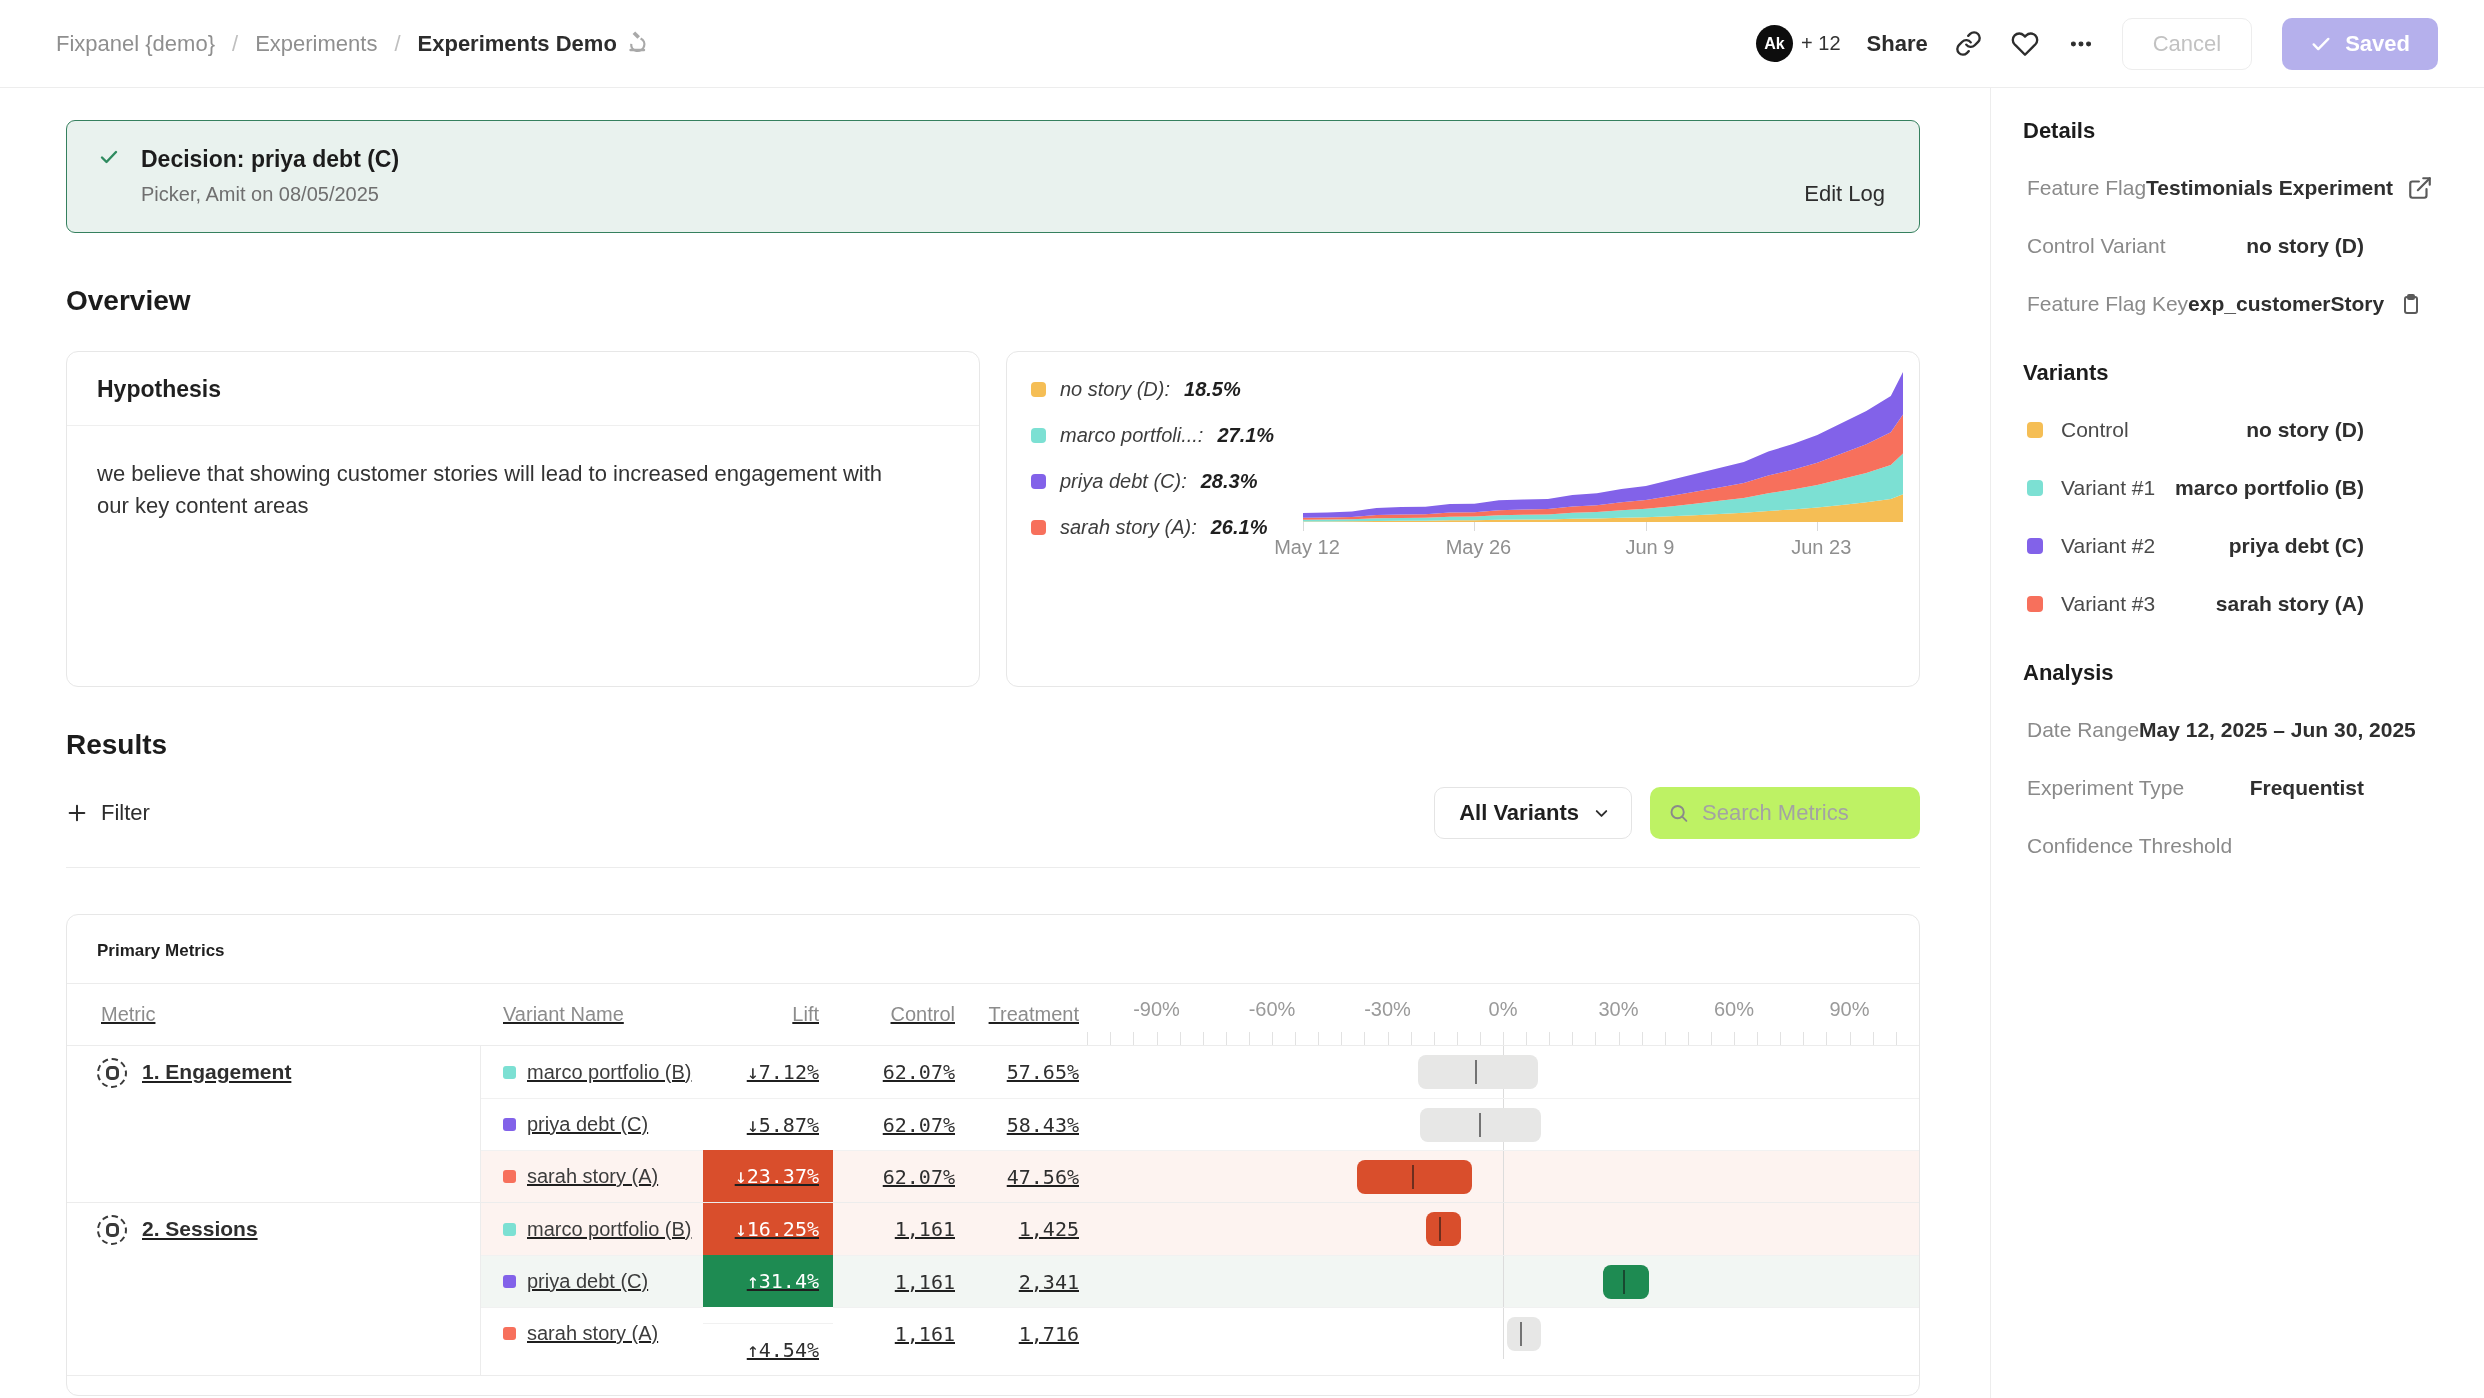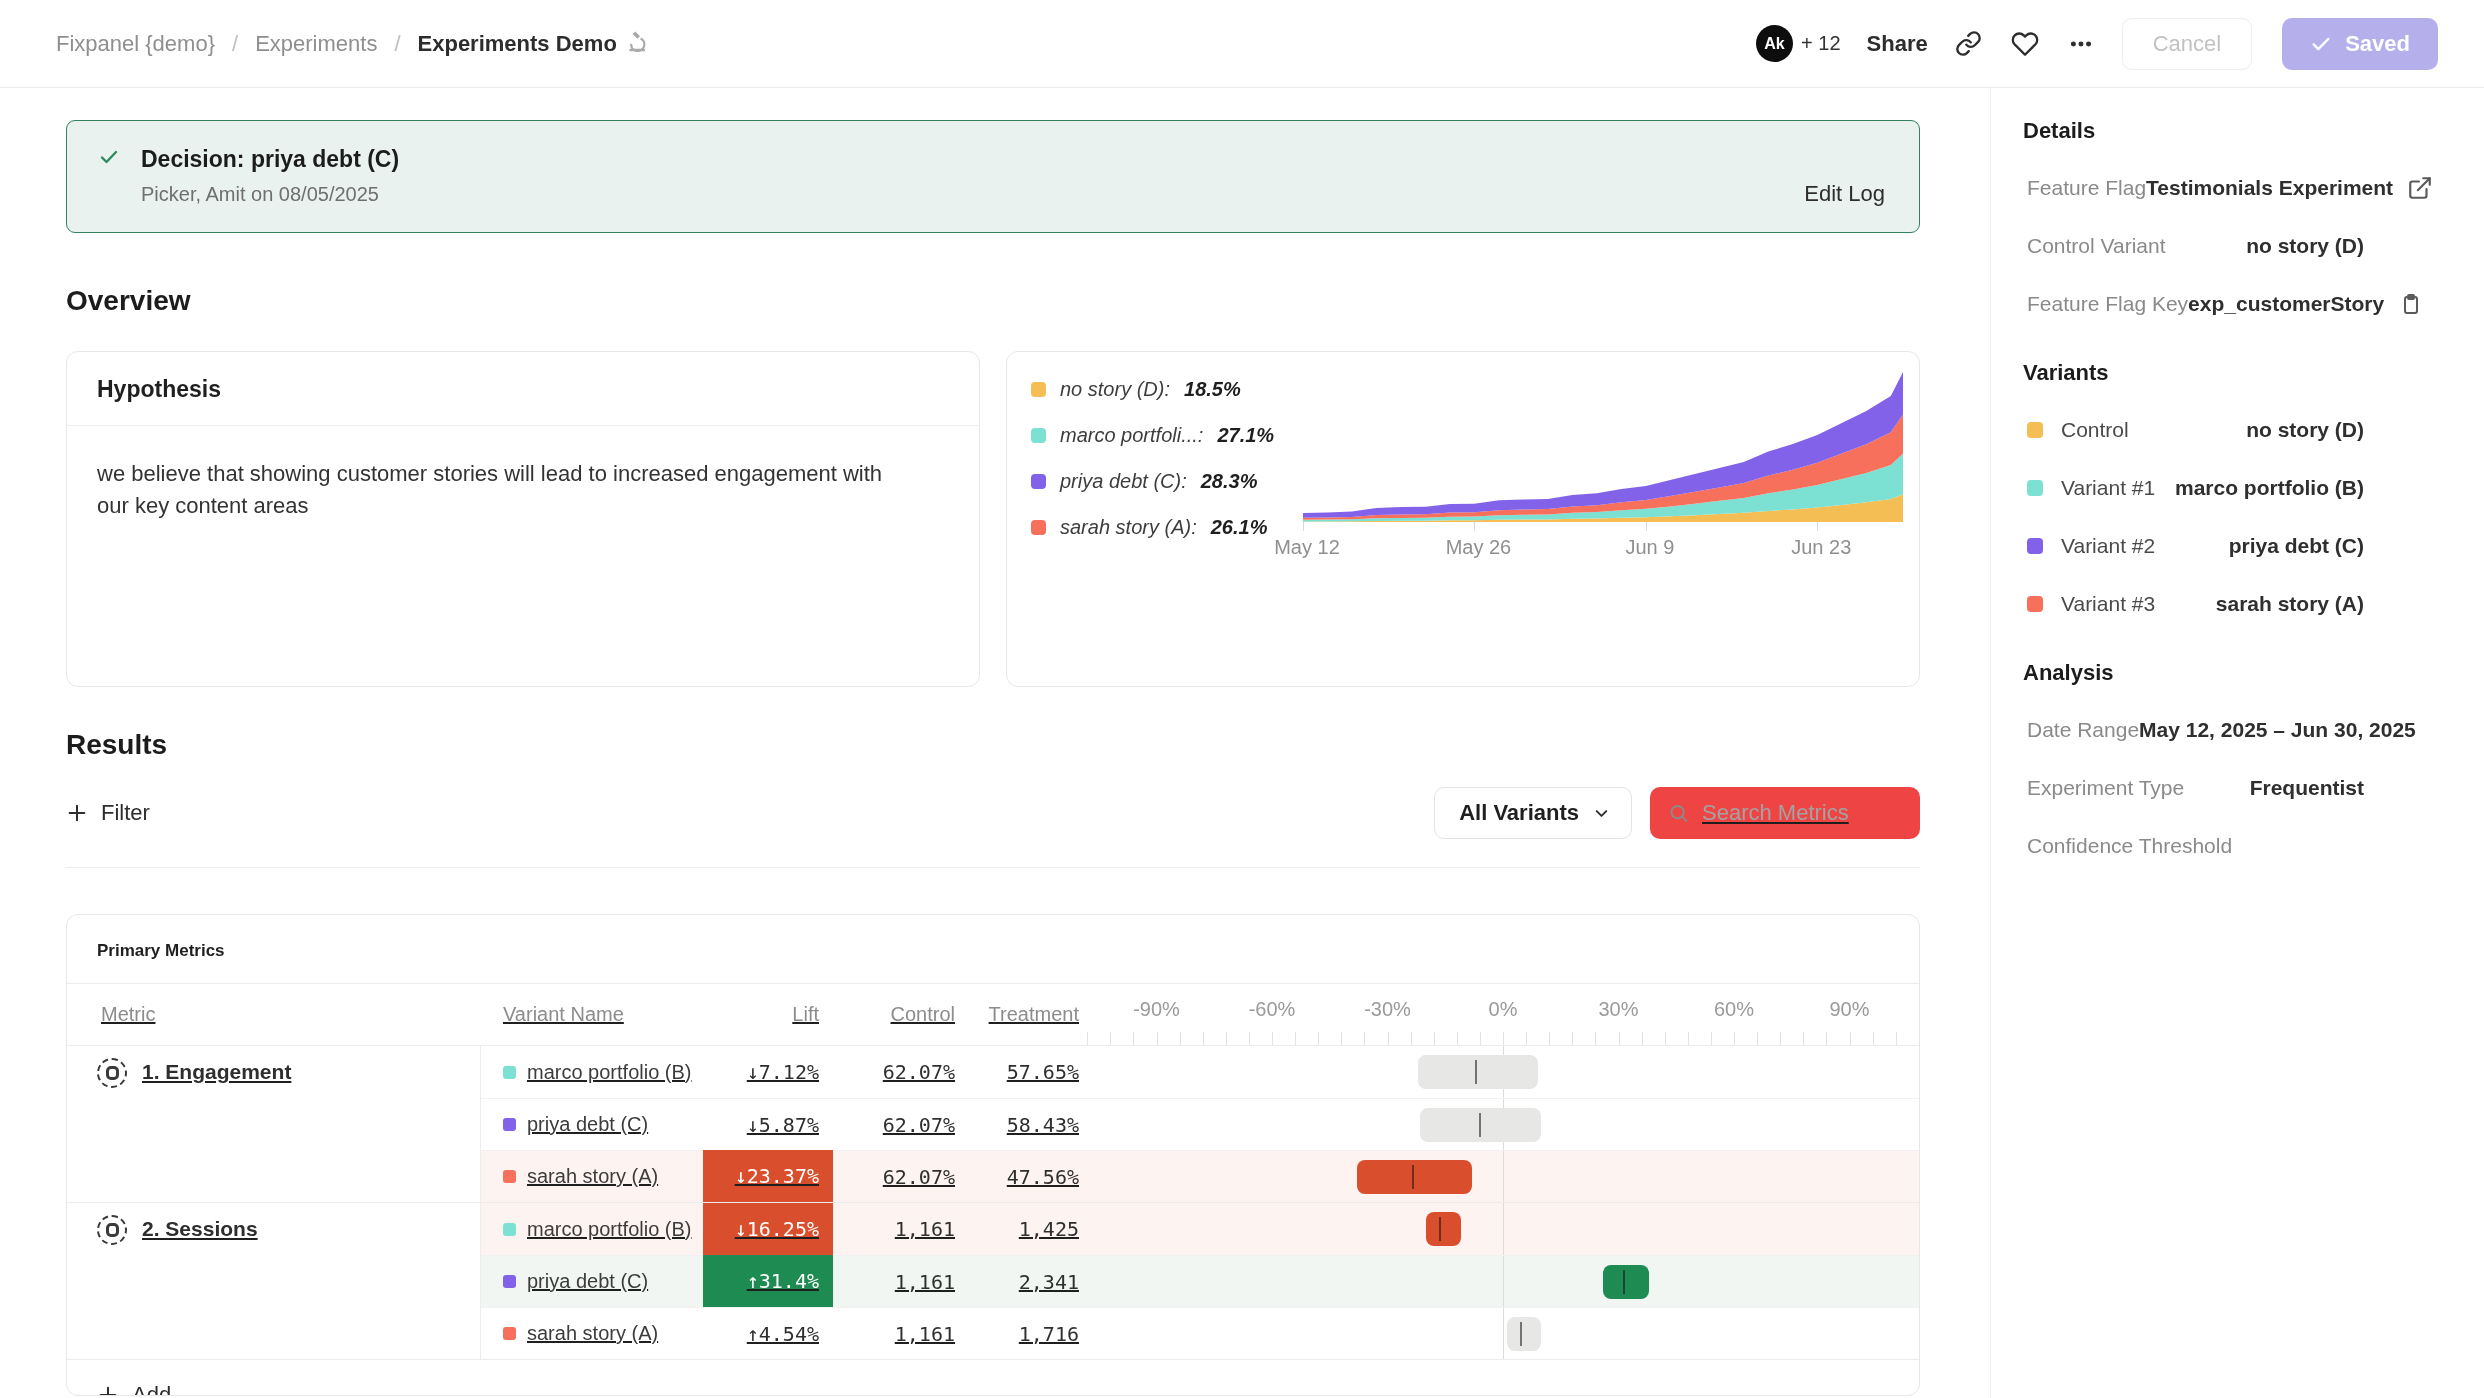--- a/index.html
+++ b/index.html
@@ -59,22 +59,22 @@
   .hc-tick { position:absolute; top:150px; width:1px; height:9px; background:#d9d9d9; }
   .hc-label { position:absolute; top:164px; transform:translateX(-50%); font-size:20px; color:#8f8f8f; white-space:nowrap; }
 
   
   .filter-row { margin:26px 70px 0 66px; display:flex; align-items:center; justify-content:space-between; }
   .filter-btn { display:flex; align-items:center; gap:13px; font-size:22px; color:#2d2d2d; cursor:pointer; }
   .fr-right { display:flex; align-items:center; gap:18px; }
   .variants-btn { height:52px; padding:0 20px 0 24px; background:#fff; border:1px solid #e4e4e4;
     border-radius:10px; display:flex; align-items:center; gap:13px; font-size:22px; font-weight:bold;
     color:#1f1f1f; cursor:pointer; }
-  .search-box { height:52px; width:270px; background:#ef4444; border-radius:10px; display:flex;
-    align-items:center; gap:13px; padding:0 18px;text-decoration:underline; }
+  .search-box { height:52px; width:270px; background:#bef264; border-radius:10px; display:flex;
+    align-items:center; gap:13px; padding:0 18px; }
   .search-box input { border:none; outline:none; background:transparent; font-size:22px; color:#333;
     width:200px; font-family:"Liberation Sans", sans-serif; }
   .search-box input::placeholder { color:#a3a3a3; }
   .hr { margin:28px 70px 0 66px; border-top:1px solid #ececec; }
 
   
   .pm-card { margin:46px 70px 0 66px; background:#fff; border:1px solid #e7e7e7;
     border-radius:12px; height:482px; overflow:hidden; }
   .pm-title { padding:26px 30px 22px 30px; font-size:17px; font-weight:bold; border-bottom:1px solid #ececec; }
   .pm-grid { display:grid; grid-template-columns:414px 222px 130px 126px 124px 1fr;text-decoration:underline; }
@@ -392,21 +392,21 @@
           <div class="cell n-cell num trt-cell tint-green c-border" style="grid-area: 2 / 5;">2,341</div>
           <div class="cell ci-cell tint-green c-border" style="grid-area: 2 / 6;">
             <div class="zero-line"></div>
             <div class="ci-bar bar-green" style="left: 520.1px; width: 46.2px;"></div>
             <div class="ci-mark" style="left: 539.9px;"></div>
           </div>
           <div class="cell v-cell c-border" style="grid-area: 3 / 2;">
             <div class="v-swatch" style="background: rgb(247, 112, 92);"></div>
             <div style="display: inline;">sarah story (A)</div>
           </div>
-          <div class="cell n-cell num lift-cell c-border" style="grid-area: 3 / 3;">↑4.54%</div>
+          <div class="cell n-cell num lift-cell c-border" style="grid-area: 3 / 3; margin-top: 16px;">↑4.54%</div>
           <div class="cell n-cell num ctl-cell c-border" style="grid-area: 3 / 4;">1,161</div>
           <div class="cell n-cell num trt-cell c-border" style="grid-area: 3 / 5;">1,716</div>
           <div class="cell ci-cell c-border" style="grid-area: 3 / 6;">
             <div class="zero-line"></div>
             <div class="ci-bar bar-gray" style="left: 423.9px; width: 34.6px;"></div>
             <div class="ci-mark" style="left: 436.5px;"></div>
           </div>
         </div>
       </div>
     <div class="pm-add">

